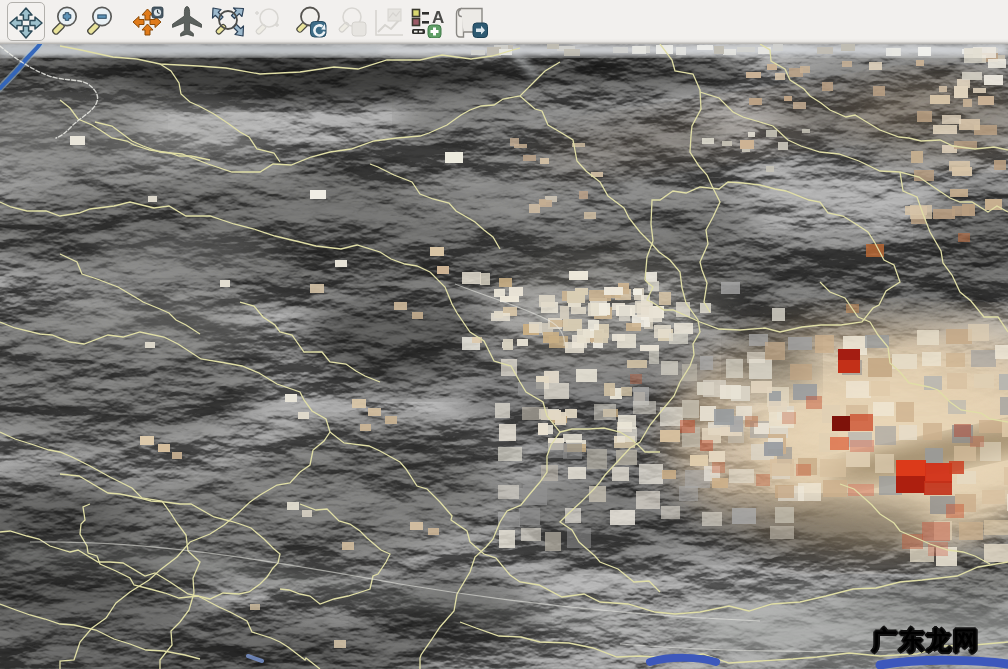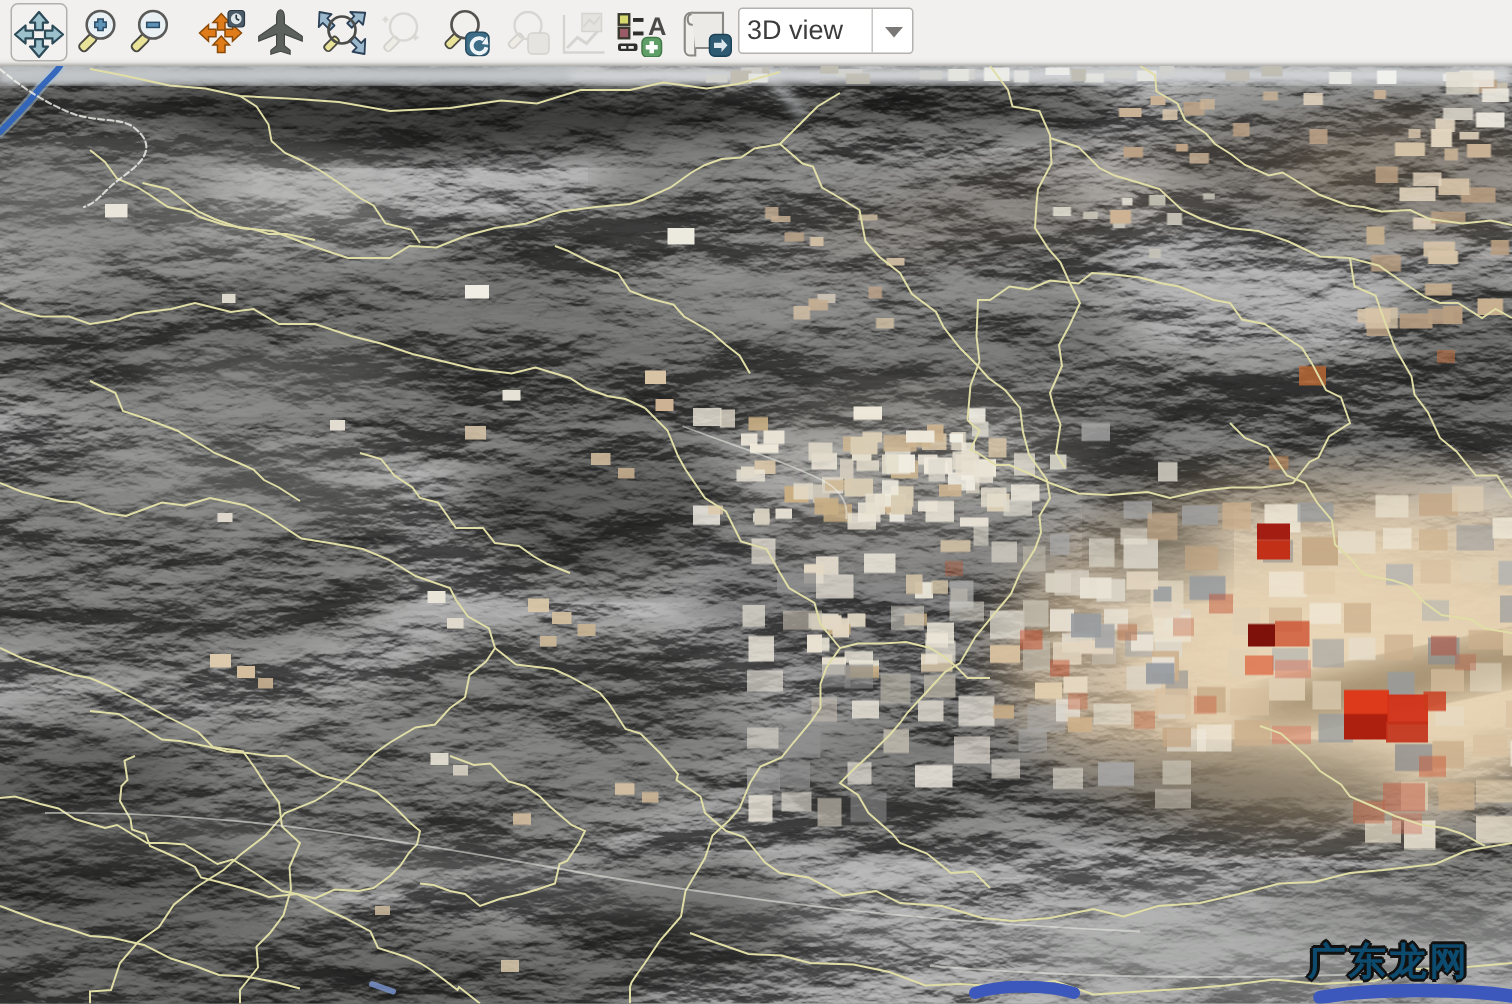--- a/index.html
+++ b/index.html
@@ -5,21 +5,21 @@
   html,body{margin:0;padding:0;}
   body{width:1008px;height:669px;overflow:hidden;background:#f1efed;font-family:"Liberation Sans",sans-serif;}
   #toolbar{position:absolute;left:0;top:0;width:1008px;height:44px;background:linear-gradient(#f2f0ee 0 88%,#e8e6e3 94%,#b0aeaa 100%);}
   .tb-icon{position:absolute;top:6px;}
   #combo{position:absolute;left:492px;top:5px;width:117px;height:31px;background:#fff;border:1px solid #b4b2ae;border-radius:3px;box-sizing:border-box;}
   #combo .txt{position:absolute;left:5px;top:4px;font-size:18px;color:#3c3c3c;}
   #combo .sep{position:absolute;left:88px;top:0px;width:1px;height:29px;background:#c8c6c2;}
   #combo .arr{position:absolute;left:97px;top:12px;width:0;height:0;border-left:6px solid transparent;border-right:6px solid transparent;border-top:7px solid #7a7876;}
   #panbtn{position:absolute;left:7px;top:2px;width:38px;height:39px;border:1px solid #b2b0ac;border-radius:5px;background:#f3f1ef;box-sizing:border-box;}
   #map{position:absolute;left:0;top:44px;}
-  #wm{position:absolute;left:872px;top:624px;font-size:25px;font-weight:bold;color:#0c4a6e;letter-spacing:2px;text-shadow:-2px 0 0 #111,2px 0 0 #111,0 -2px 0 #111,0 2px 0 #111,-1px -1px 0 #111,1px 1px 0 #111,-1px 1px 0 #111,1px -1px 0 #111;}
+  #wm{position:absolute;left:872px;top:624px;font-size:25px;font-weight:bold;color:#000000;letter-spacing:2px;text-shadow:-2px 0 0 #111,2px 0 0 #111,0 -2px 0 #111,0 2px 0 #111,-1px -1px 0 #111,1px 1px 0 #111,-1px 1px 0 #111,1px -1px 0 #111;}
 </style>
 </head>
 <body>
 <div id="toolbar">
   <div id="panbtn"></div>
 
   <svg class="tb-icon" style="left:9px;top:7px" width="34" height="32" viewBox="0 0 34 32">
     <g fill="#9cc0cc" stroke="#2d4a58" stroke-width="1.5" stroke-linejoin="round">
       <path d="M17 1 L23 8 L19.6 8 L19.6 13 L14.4 13 L14.4 8 L11 8 Z"></path>
       <path d="M17 31 L11 24 L14.4 24 L14.4 19 L19.6 19 L19.6 24 L23 24 Z"></path>
@@ -115,25 +115,20 @@
     <rect x="17" y="19" width="13" height="13" rx="3.5" fill="#5f9e66" stroke="#417848" stroke-width="1"></rect>
     <path d="M23.5 21.5 L23.5 29.5 M19.5 25.5 L27.5 25.5" stroke="#fff" stroke-width="3"></path>
   </svg>
 
   <svg class="tb-icon" style="left:453px" width="36" height="34" viewBox="0 0 36 34">
     <path d="M8 2.5 C5.2 2.5 3.5 4.5 3.5 7.5 L3.5 27 C3.5 29.5 5 31 7 31 L10.5 31 L10.5 10.5 L8.5 10.5 C6.5 10.5 5.5 9 5.5 7 C5.5 5 6.5 3.5 8 3.5 Z" fill="#f0eeea" stroke="#8a8884" stroke-width="1.4"></path>
     <path d="M8 2.5 L29 2.5 L29 26 L10.5 26" fill="#eceae6" stroke="#8a8884" stroke-width="1.4"></path>
     <rect x="20" y="17" width="14.5" height="14.5" rx="3.5" fill="#2e5a72" stroke="#1c4258" stroke-width="1"></rect>
     <path d="M23 22.5 L28 22.5 L28 19.8 L32 24.2 L28 28.6 L28 26 L23 26 Z" fill="#dce8ee"></path>
   </svg>
-  <div id="combo">
-    <div class="txt">3D view</div>
-    <div class="sep"></div>
-    <div class="arr"></div>
-  </div>
 </div>
 <svg id="map" width="1008" height="625" viewBox="0 0 1008 625">
   <defs>
     <filter id="terr" x="0" y="0" width="1008" height="625" filterUnits="userSpaceOnUse" primitiveUnits="userSpaceOnUse">
       <feTurbulence type="fractalNoise" baseFrequency="0.006 0.013" numOctaves="7" seed="11" result="n"></feTurbulence>
       <feDiffuseLighting in="n" lighting-color="#ffffff" surfaceScale="22" diffuseConstant="1.2" result="lit">
         <feDistantLight azimuth="270" elevation="28"></feDistantLight>
       </feDiffuseLighting>
       <feColorMatrix in="lit" type="matrix" values="0.33 0.33 0.33 0 0  0.33 0.33 0.33 0 0  0.33 0.33 0.33 0 0  0 0 0 0 1"></feColorMatrix>
       <feComponentTransfer>

